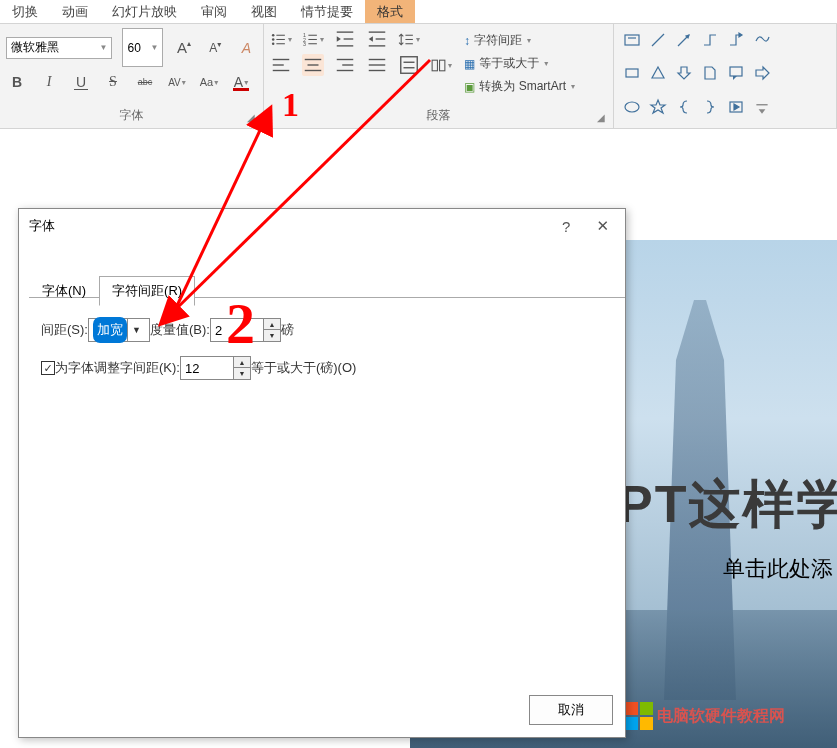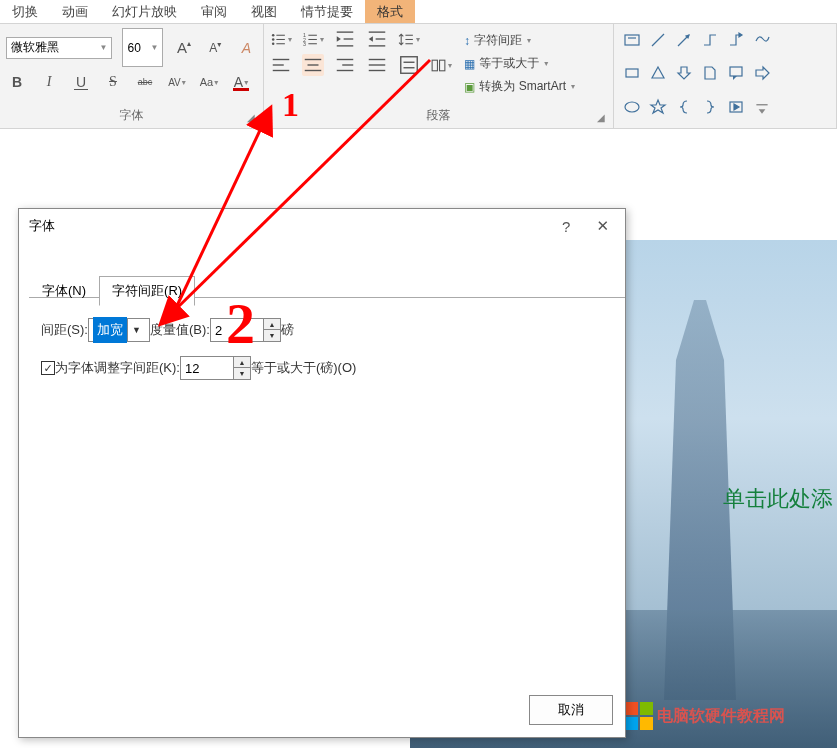--- a/index.html
+++ b/index.html
@@ -43,41 +43,41 @@
     .shapebtn { width: 24px; height: 24px; display: flex; align-items: center; justify-content: center; cursor: pointer; }
     .shapebtn svg { width: 18px; height: 18px; stroke: #41719c; fill: none; stroke-width: 1.2; }
     
     
     .slidearea { position: absolute; top: 130px; left: 0; right: 0; bottom: 0; background: #fff; }
     .slidepic { position: absolute; left: 410px; top: 110px; width: 430px; height: 510px; background: linear-gradient(to bottom, #b8d4e8 0%, #cde0ee 35%, #88a8bf 100%); overflow: hidden; }
     .building { position: absolute; left: 230px; top: 60px; width: 120px; height: 400px; background: linear-gradient(to bottom, rgba(120,150,175,0.6), rgba(80,110,140,0.9)); clip-path: polygon(45% 0%, 55% 0%, 70% 15%, 80% 100%, 20% 100%, 30% 15%); }
     .city { position: absolute; left: 0; bottom: 0; right: 0; height: 140px; background: linear-gradient(to bottom, rgba(100,130,155,0.7), rgba(60,90,115,0.95)); }
     .titlebox { position: absolute; top: 330px; left: 618px; right: 0; padding: 10px 0; }
     .ttl { font-size: 52px; font-weight: bold; color: #3a3a3a; white-space: nowrap; letter-spacing: 2px; }
-    .subt { font-size: 22px; color: #15803d; margin-top: 14px; text-align: right; padding-right: 4px; white-space: nowrap; }
+    .subt { font-size: 22px; color: #000000; margin-top: 14px; text-align: right; padding-right: 4px; white-space: nowrap; }
     .logo { position: absolute; bottom: 18px; left: 625px; display: flex; align-items: center; gap: 4px; }
     .winlogo { width: 28px; height: 28px; display: grid; grid-template: 1fr 1fr / 1fr 1fr; gap: 2px; }
     .winlogo div:nth-child(1){ background:#f25022;} .winlogo div:nth-child(2){ background:#7fba00;}
     .winlogo div:nth-child(3){ background:#00a4ef;} .winlogo div:nth-child(4){ background:#ffb900;}
     .logotxt { color: #d9534f; font-size: 16px; font-weight: bold; }
     
     
     .dialog { position: absolute; left: 18px; top: 208px; width: 608px; height: 530px; background: #fff; border: 1px solid #888; box-shadow: 2px 2px 8px rgba(0,0,0,0.25); display: flex; flex-direction: column; }
     .titlebar { display: flex; align-items: center; justify-content: space-between; padding: 6px 10px; font-size: 13px; }
     .tbtns { display: flex; gap: 14px; align-items: center; font-size: 15px; color: #555; }
     .tbtns span { cursor: pointer; padding: 2px 6px; }
     
     .tabs { display: flex; margin: 24px 0 0 10px; border-bottom: 1px solid #aaa; font-size: 13px; }
     .tab { padding: 5px 12px; border: 1px solid transparent; cursor: pointer; position: relative; top: 9px; }
     .tab.active { border: 1px solid #aaa; border-bottom: 1px solid #fff; background: #fff; }
     
     .dlgbody { padding: 20px 22px; font-size: 13px; color: #333; }
     .frow { display: flex; align-items: center; gap: 0; margin-bottom: 14px; }
     .sel { border: 1px solid #888; height: 24px; display: inline-flex; align-items: center; padding: 0 4px; }
-    .sel .selv { background: #0078d7; color: #fff; padding: 4px 4px; }
+    .sel .selv { background: #0078d7; color: #fff; padding: 4px 4px; border-radius: 7px; }
     .selbtn { width: 18px; height: 22px; border-left: 1px solid #888; display: inline-flex; align-items: center; justify-content: center; font-size: 9px; cursor: pointer; }
     .spin { border: 1px solid #888; height: 24px; display: inline-flex; align-items: center; }
     .spin input { border: none; width: 52px; height: 22px; padding: 0 4px; font-size: 13px; outline: none; }
     .spinbtns { display: flex; flex-direction: column; border-left: 1px solid #888; }
     .sb { width: 16px; height: 11px; font-size: 7px; display: flex; align-items: center; justify-content: center; cursor: pointer; background: #f0f0f0; }
     .sb:first-child { border-bottom: 1px solid #888; }
     .chk { width: 14px; height: 14px; border: 1px solid #333; display: inline-flex; align-items: center; justify-content: center; font-size: 11px; cursor: pointer; }
     
     .dlgfoot { margin-top: auto; padding: 12px; display: flex; justify-content: flex-end; gap: 12px; border-top: none; }
     .btn { width: 84px; height: 30px; border: 1px solid #888; background: #fdfdfd; font-size: 13px; cursor: pointer; }
@@ -370,20 +370,21 @@
     </div>
   </div>
 </div>
 
 <div class="slidearea">
   <div class="slidepic">
     <div class="building"></div>
     <div class="city"></div>
   </div>
   <div class="titlebox">
+    <div class="ttl">PT这样学</div>
     <div class="subt">单击此处添</div>
   </div>
   <div class="logo">
     <div class="winlogo">
         <div></div>
         <div></div>
         <div></div>
         <div></div>
       </div>
     <span class="logotxt">电脑软硬件教程网</span>

